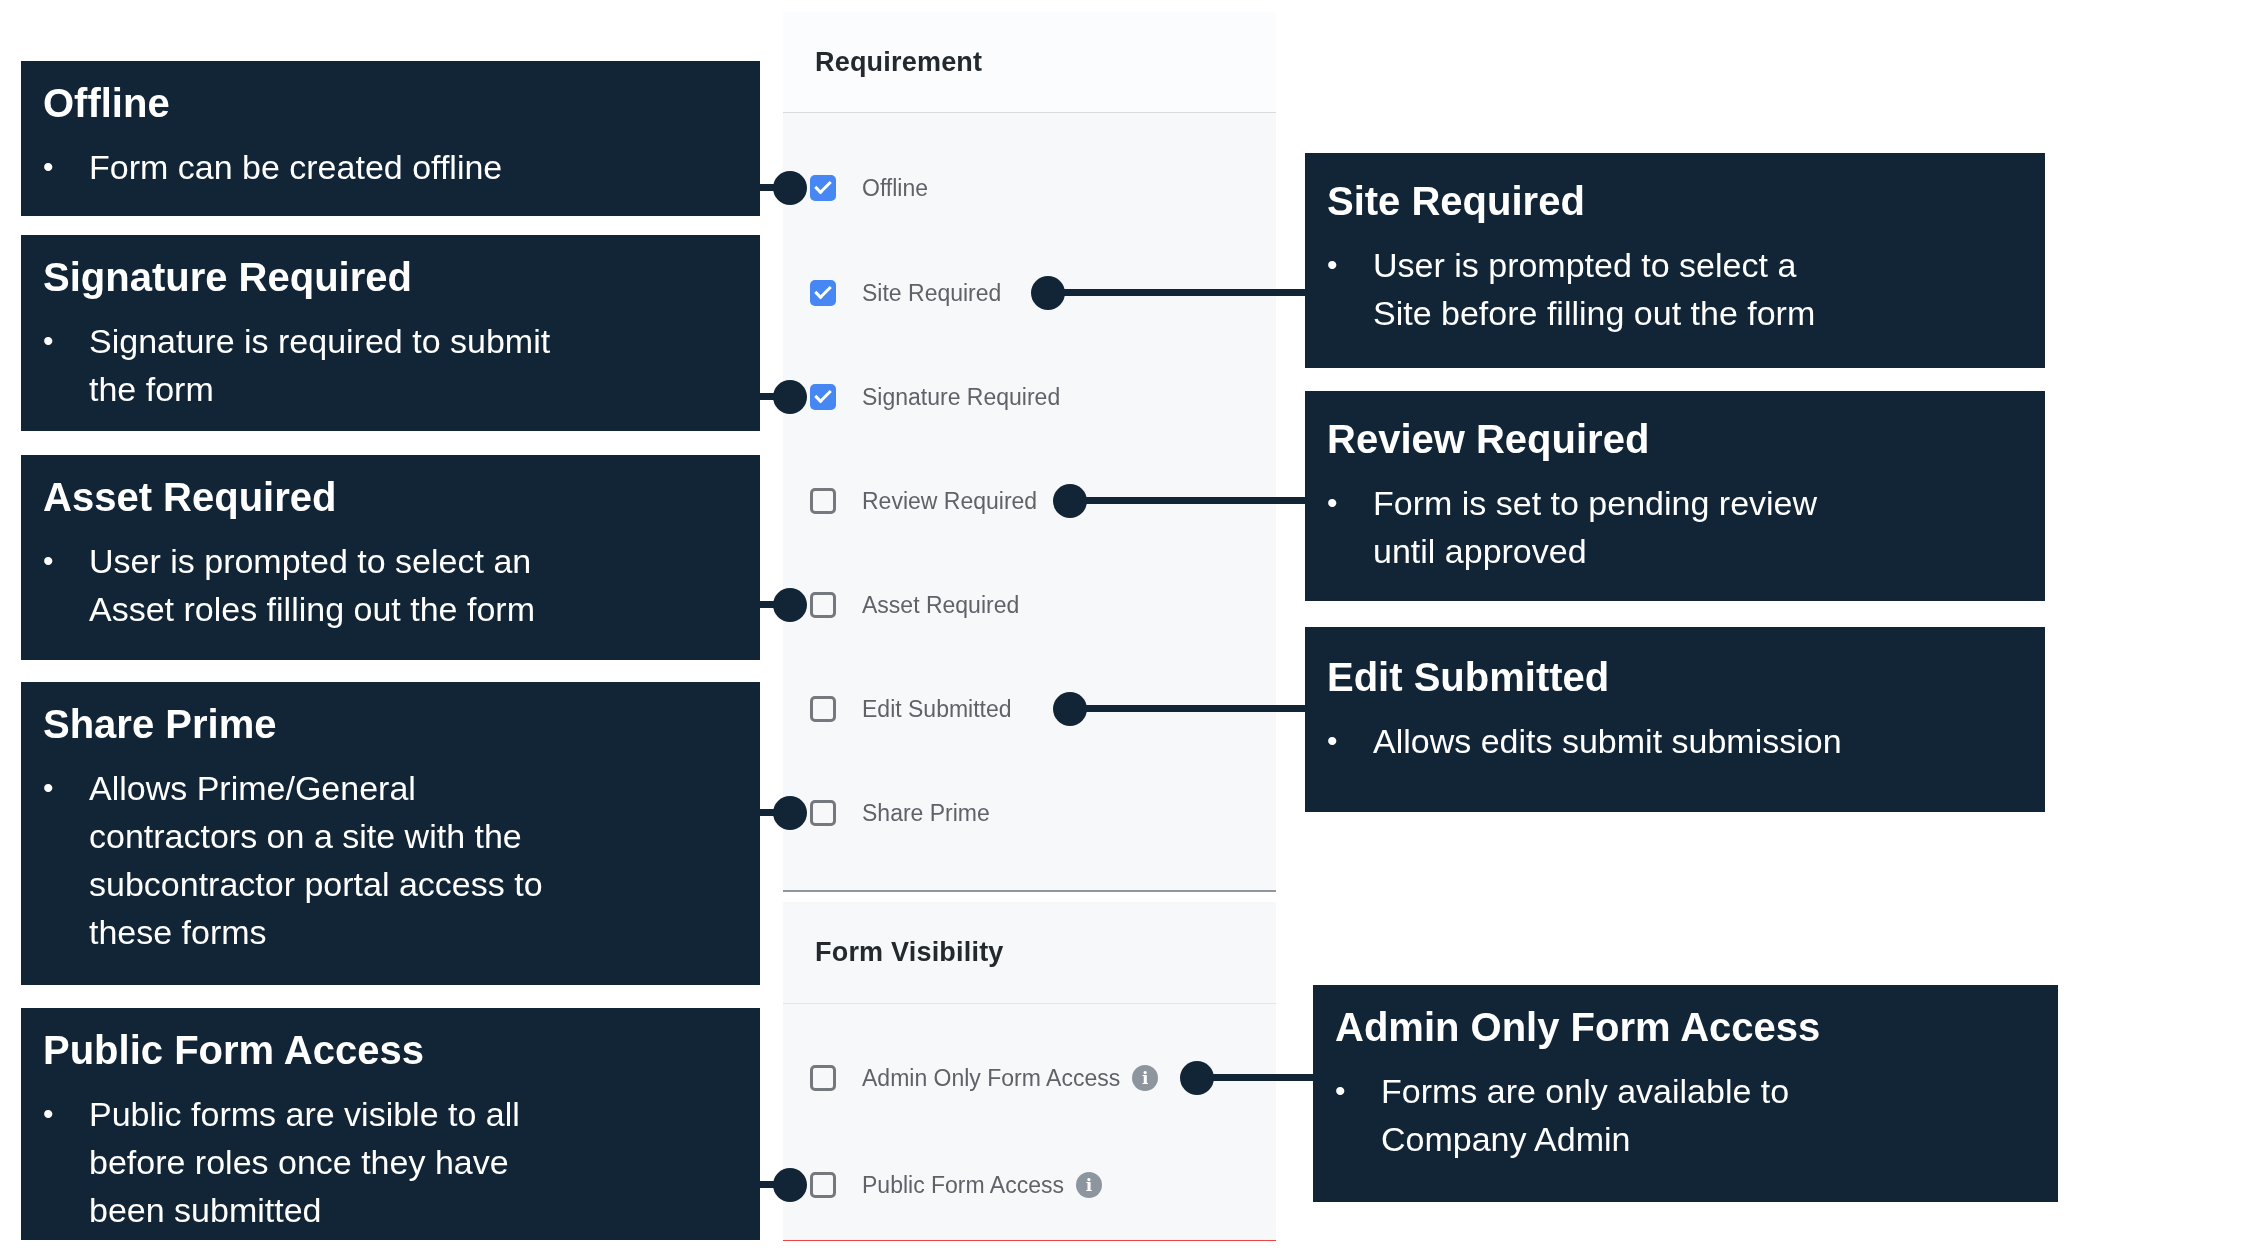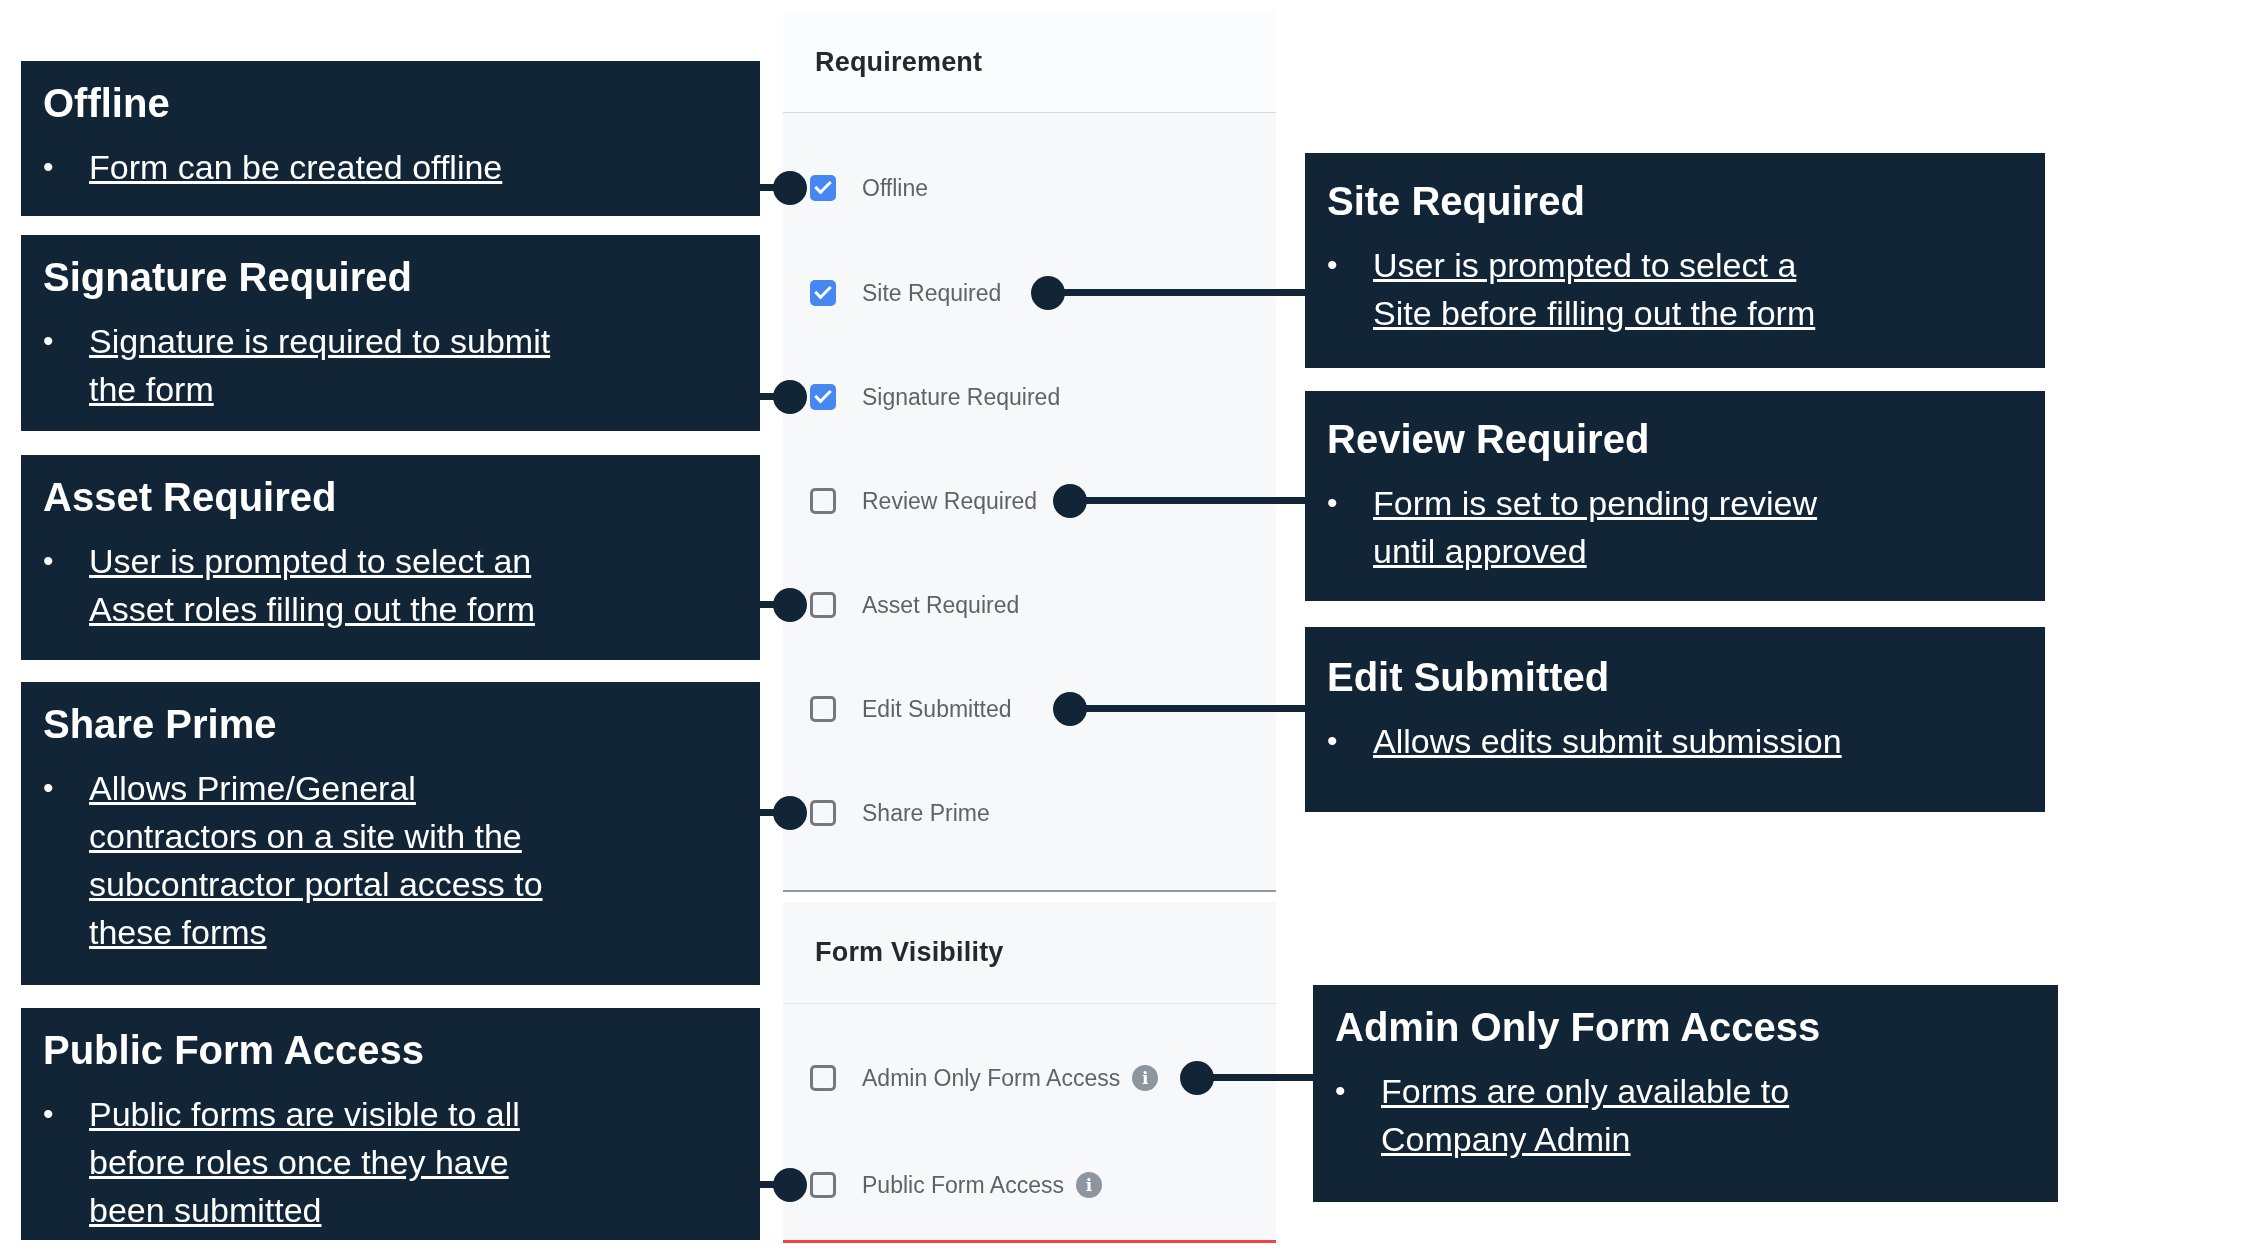--- a/index.html
+++ b/index.html
@@ -4,21 +4,21 @@
 <style>
   html,body{margin:0;padding:0;background:#ffffff;}
   #stage{
     position:relative;width:2250px;height:1248px;overflow:hidden;background:#ffffff;
     font-family:"Liberation Sans","DejaVu Sans",sans-serif;
   }
   
   .card{position:absolute;left:783px;width:493px;background:#f7f8f9;}
   #card-requirement{top:12px;height:878px;border-bottom:2px solid #8f969d;}
   #card-requirement .hdr-strip{position:absolute;top:0;left:0;right:0;height:100px;background:#fbfcfd;border-bottom:1px solid #d8dbde;}
-  #card-visibility{top:902px;height:338px;border-bottom:3px solid #ef4444;}
+  #card-visibility{top:902px;height:338px;border-bottom:1px solid #ef4444;}
   #card-visibility .hdr-strip{position:absolute;top:0;left:0;right:0;height:101px;border-bottom:1px solid #e3e6e8;}
   .card-title{
     position:absolute;left:32px;top:0;height:100px;display:flex;align-items:center;
     font-size:27px;font-weight:700;color:#24292e;letter-spacing:.2px;text-align:center;
   }
   .row{
     position:absolute;left:810px;height:104px;display:flex;align-items:center;
   }
   .checkbox{
     width:26px;height:26px;border-radius:5px;box-sizing:border-box;
@@ -39,21 +39,21 @@
   .r1{top:136px;} .r2{top:241px;} .r3{top:345px;} .r4{top:449px;}
   .r5{top:553px;} .r6{top:657px;} .r7{top:761px;} .r8{top:1026px;} .r9{top:1133px;}
   
   .callout{
     position:absolute;background:#112536;color:#ffffff;box-sizing:border-box;
     padding:16px 24px 18px 22px;
   }
   .callout .title{font-size:40px;font-weight:700;line-height:52px;}
   .callout .bullet-row{display:flex;margin-top:14px;}
   .callout .bullet{flex:0 0 46px;font-size:30px;line-height:48px;}
-  .callout .bullet-text{font-size:34px;line-height:48px;white-space:pre-line;text-decoration:underline;}
+  .callout .bullet-text{font-size:34px;line-height:48px;white-space:pre-line;}
   
   .cl{left:21px;width:739px;}
   #cl1{top:61px;height:155px;}
   #cl2{top:235px;height:196px;}
   #cl3{top:455px;height:205px;}
   #cl4{top:682px;height:303px;}
   #cl5{top:1008px;height:232px;}
   
   .cr{left:1305px;width:740px;}
   #cr1{top:153px;height:215px;padding-top:22px;}

